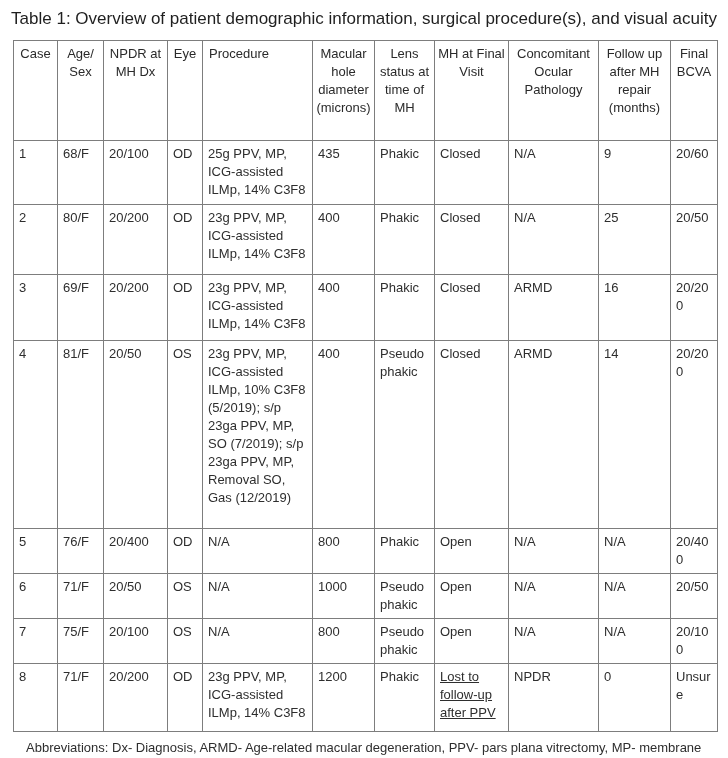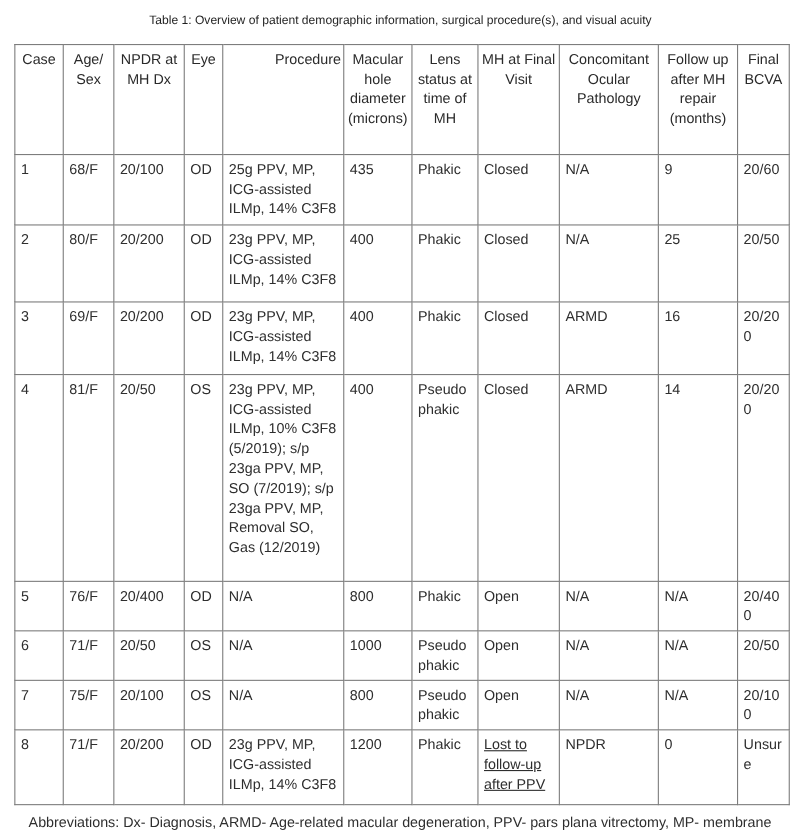--- a/index.html
+++ b/index.html
@@ -12,21 +12,21 @@
   .page {
     width: 728px;
     height: 758px;
     box-sizing: border-box;
     padding: 8px 0 0 0;
     background: #ffffff;
     overflow: hidden;
   }
   .title {
     text-align: center;
-    font-size: 11px;
+    font-size: 17px;
     line-height: 18px;
     margin: 2px 8px 12px 8px;
     color: #1f1f1f;
   }
   table.demo {
     border-collapse: collapse;
     table-layout: fixed;
     margin-left: 13px;
     width: 588px;
     font-size: 13px;
@@ -58,21 +58,21 @@
   col.c2 { width: 64px; }
   col.c3 { width: 35px; }
   col.c4 { width: 110px; }
   col.c5 { width: 62px; }
   col.c6 { width: 60px; }
   col.c7 { width: 74px; }
   col.c8 { width: 90px; }
   col.c9 { width: 72px; }
   col.c10 { width: 47px; }
   
-  table.demo th.c4 { text-align: right; padding-left: 6px; }
+  table.demo th.c4 { text-align: left; padding-left: 6px; }
   
   table.demo td.c2, table.demo td.c10 { font-weight: normal; }
   
   tr.r0 td { height: 64px; }
   tr.r1 td { height: 70px; }
   tr.r2 td { height: 66px; }
   tr.r3 td { height: 188px; }
   tr.r4 td { height: 40px; }
   tr.r5 td { height: 40px; }
   tr.r6 td { height: 40px; }

